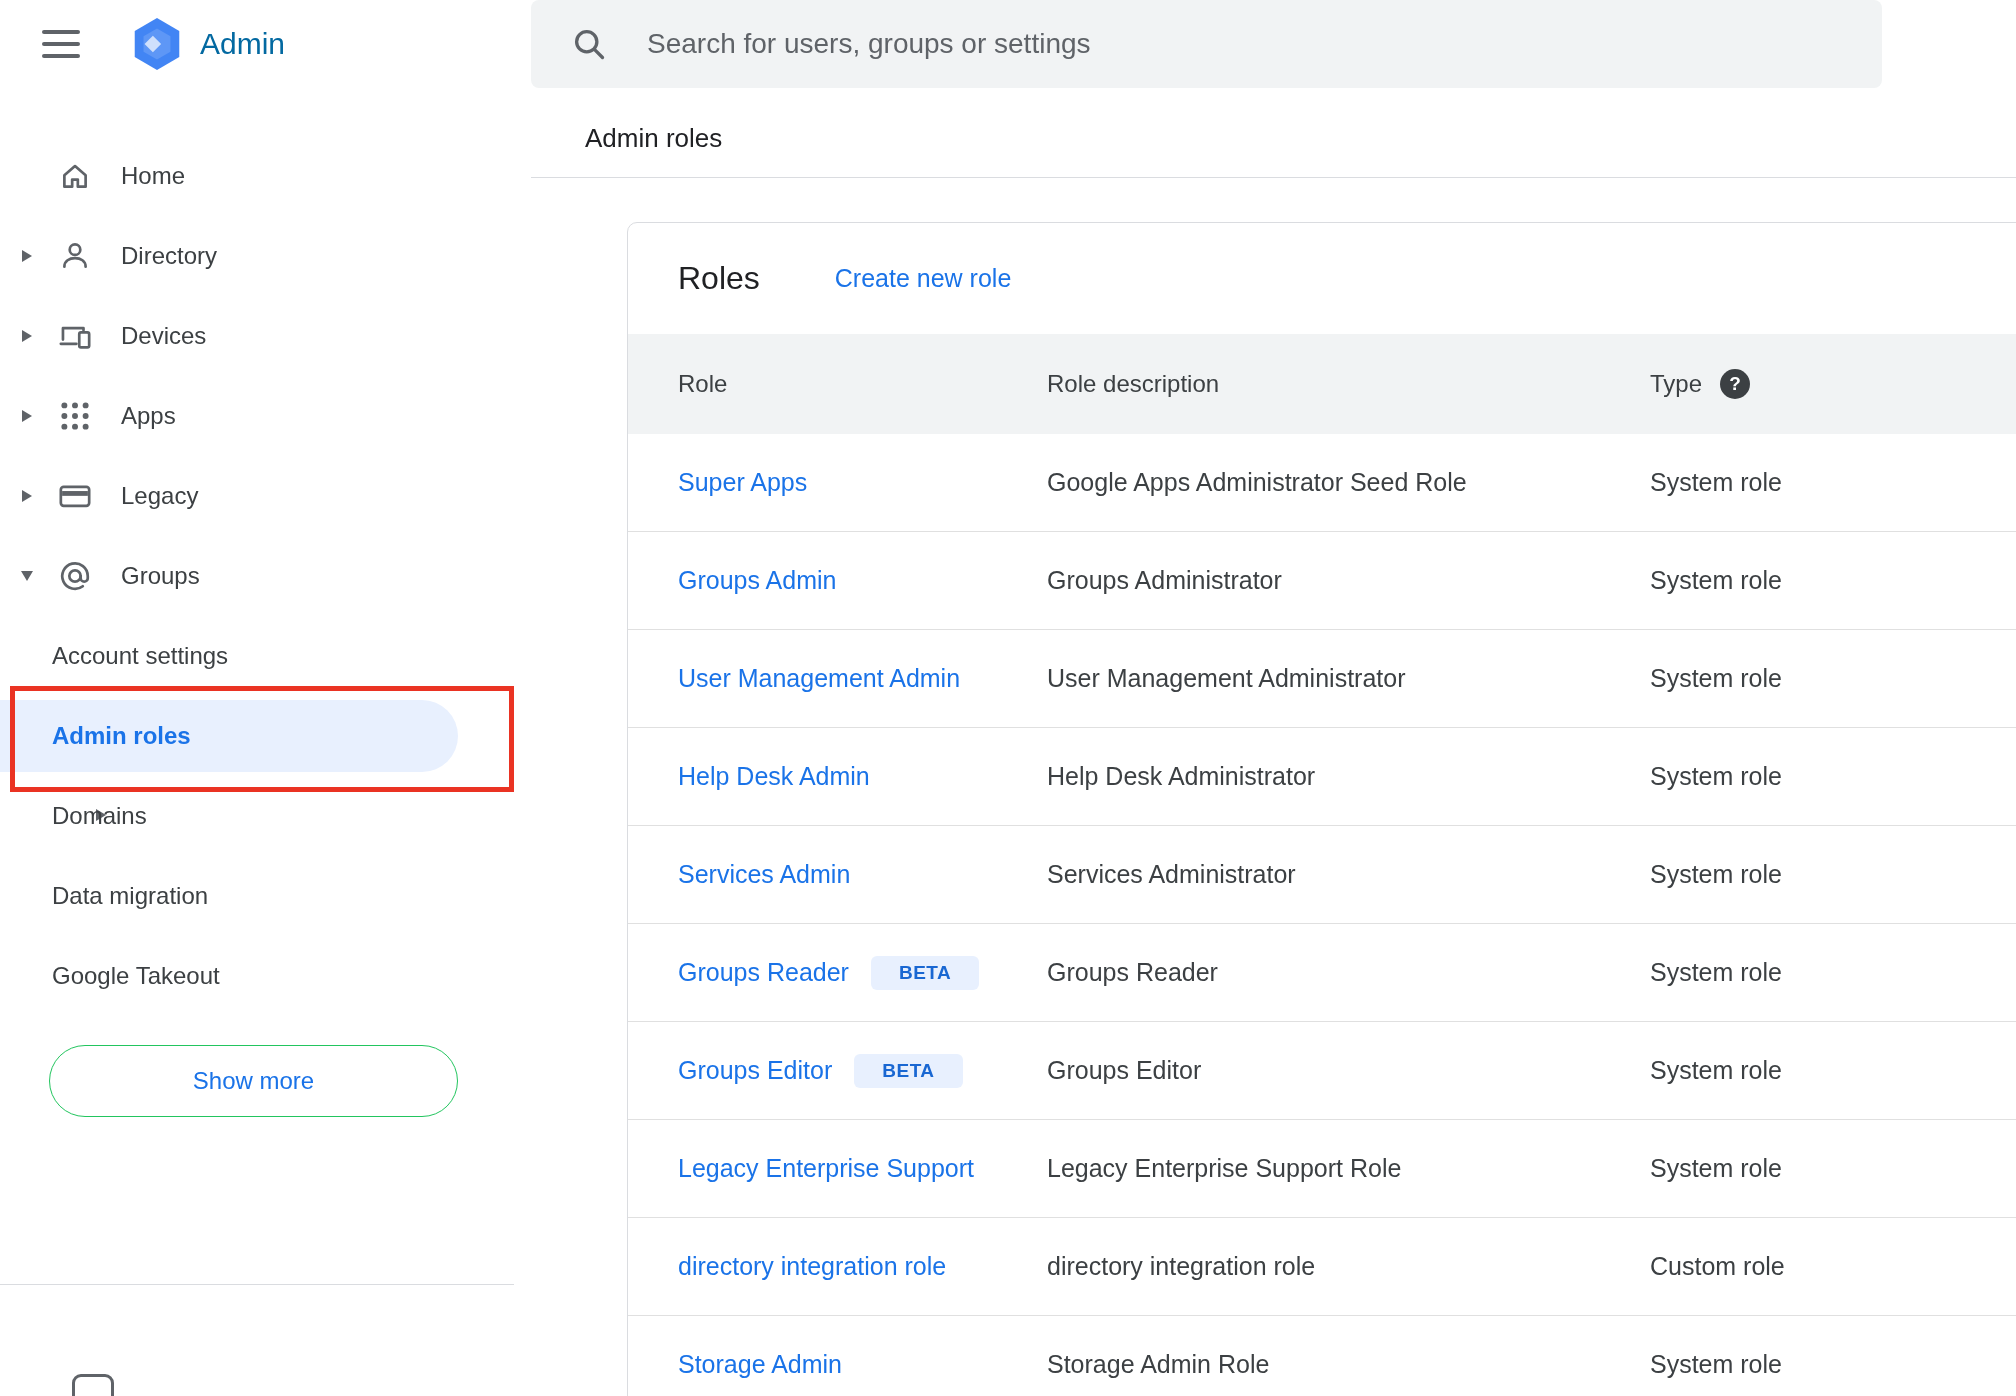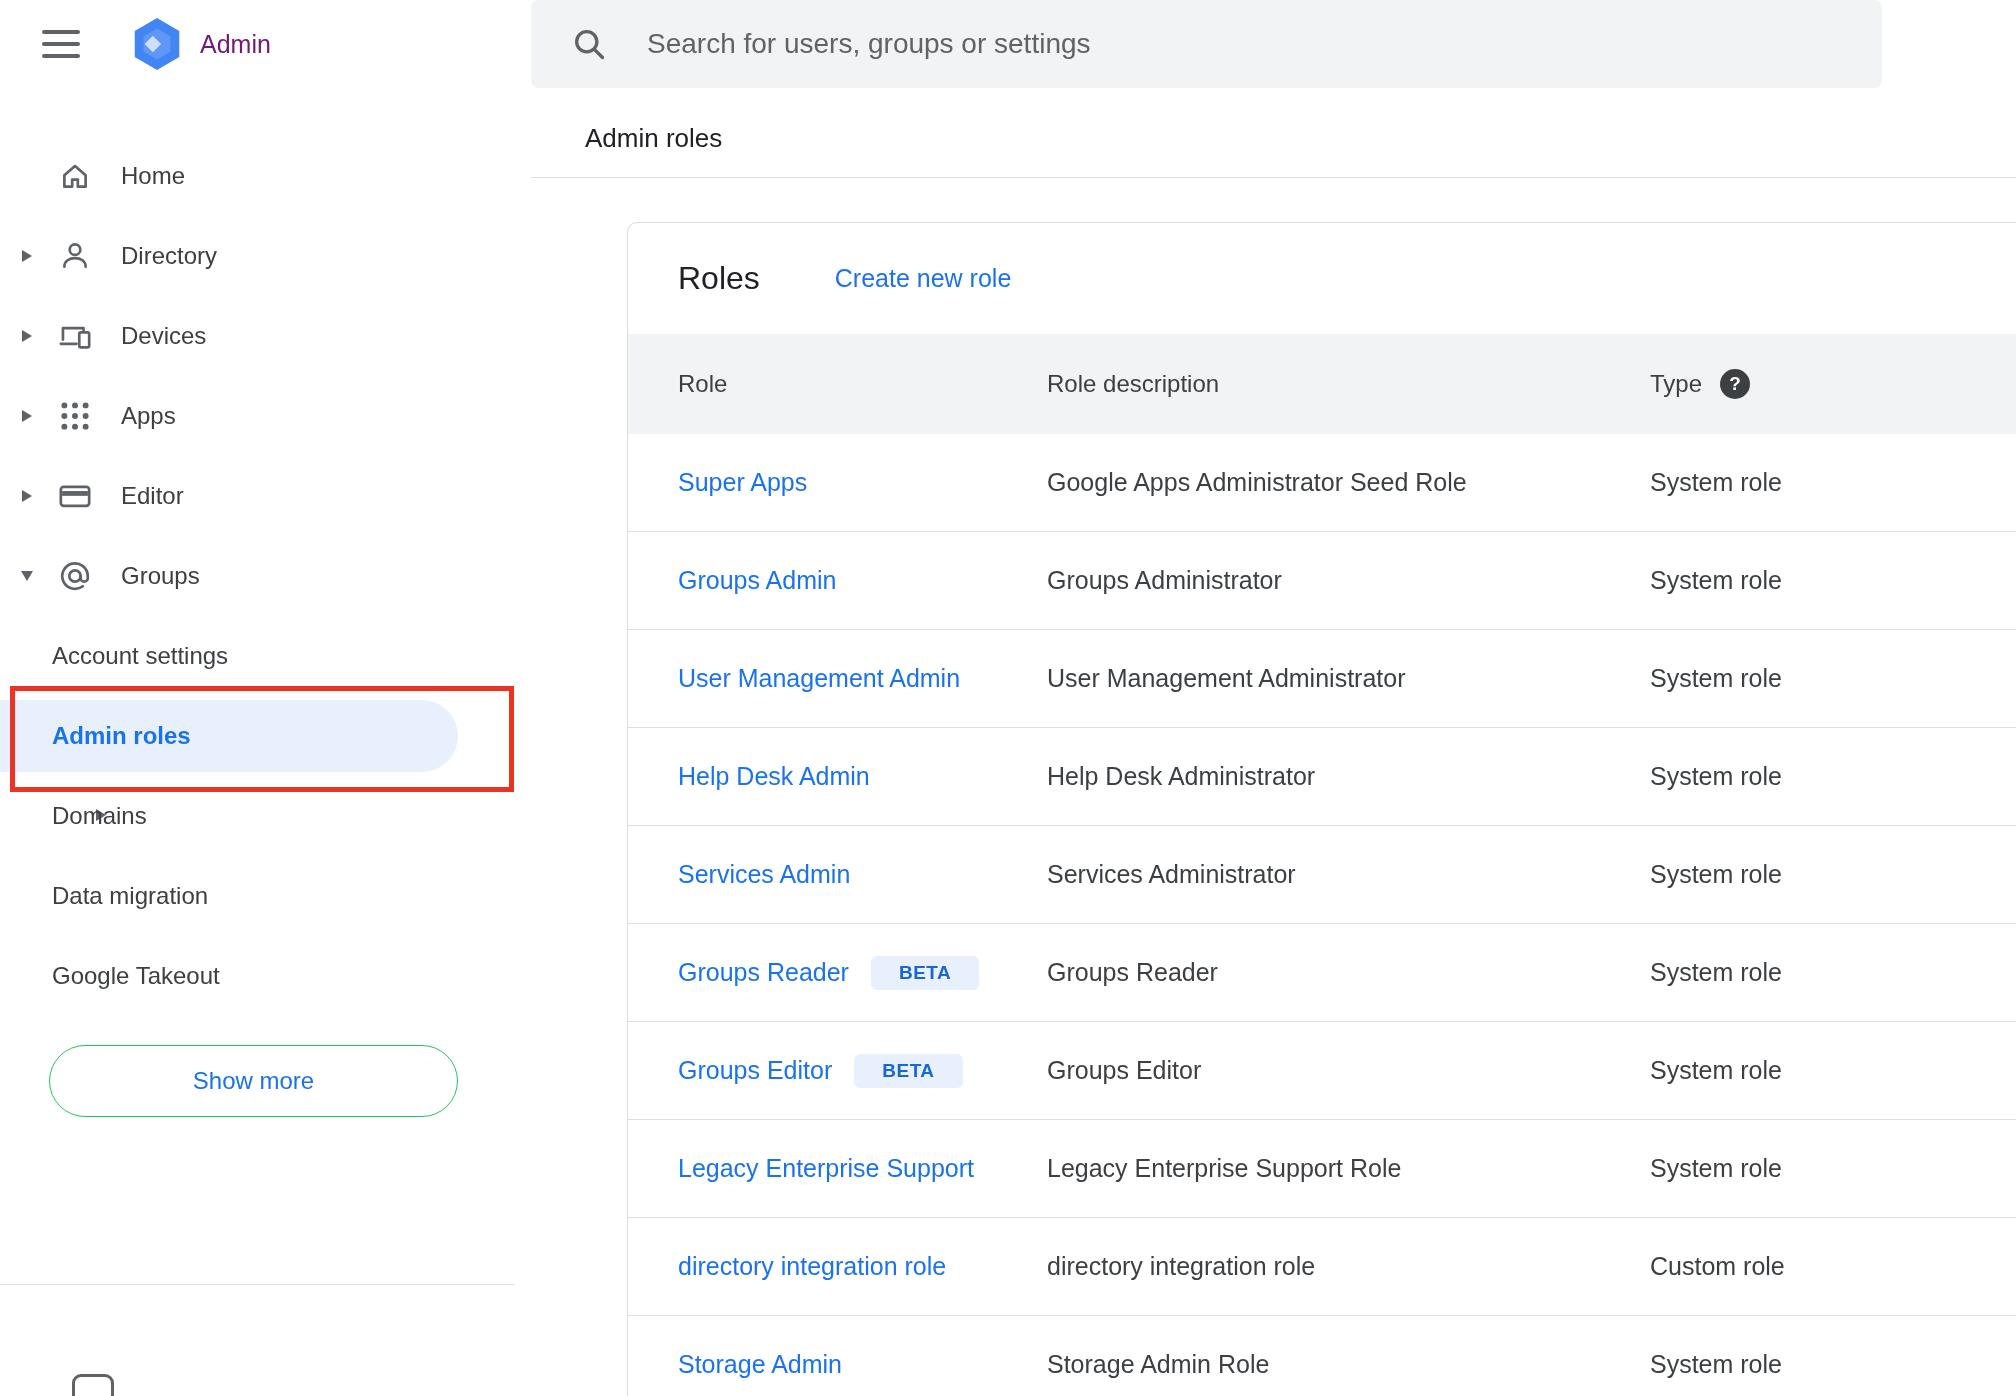--- a/index.html
+++ b/index.html
@@ -6,21 +6,21 @@
   html,body{width:2016px;height:1396px;}
   body{position:relative;overflow:hidden;background:#fff;
        font-family:"Liberation Sans","DejaVu Sans",sans-serif;color:#202124;}
 
   
   .sidebar{position:absolute;left:0;top:0;width:531px;height:100%;background:#fff;}
   .brand{position:absolute;left:0;top:0;height:88px;display:flex;align-items:center;}
   .hamburger{margin-left:42px;width:38px;display:flex;flex-direction:column;gap:8px;cursor:pointer;}
   .hamburger span{display:block;height:4px;background:#5f6368;border-radius:2px;}
   .logo{margin-left:48px;width:58px;height:58px;display:block;}
-  .app-name{margin-left:14px;font-size:25px;color:#701a75;}
+  .app-name{margin-left:14px;font-size:30px;color:#0369a1;}
 
   .nav{position:absolute;top:136px;left:0;width:100%;}
   .subnav{position:absolute;top:616px;left:0;width:100%;}
   .nav-item{height:80px;display:flex;align-items:center;cursor:pointer;}
   .arrow{width:14px;height:16px;margin-left:20px;display:flex;align-items:center;justify-content:center;}
   .arrow.collapsed::after{content:"";border-left:10px solid #5f6368;border-top:6.5px solid transparent;border-bottom:6.5px solid transparent;}
   .arrow.expanded::after{content:"";border-top:10px solid #5f6368;border-left:6.5px solid transparent;border-right:6.5px solid transparent;}
   .nav-icon{width:36px;height:36px;margin-left:23px;display:flex;align-items:center;justify-content:center;}
   .nav-icon svg{width:34px;height:34px;stroke:#5f6368;fill:none;stroke-width:1.9;stroke-linecap:round;stroke-linejoin:round;}
   .nav-item .nav-label{margin-left:28px;font-size:24px;color:#3c4043;white-space:nowrap;}
@@ -143,21 +143,21 @@
   </div>
 
   <div class="nav-item">
     <span class="arrow collapsed"></span>
     <span class="nav-icon">
           <svg viewBox="0 0 24 24">
             <rect x="2" y="5.5" width="20" height="13.5" rx="2"></rect>
             <rect x="2.9" y="8.5" width="18.2" height="3.4" fill="#5f6368" stroke="none"></rect>
           </svg>
         </span>
-    <span class="nav-label">Editor</span>
+    <span class="nav-label">Legacy</span>
   </div>
 
   <div class="nav-item">
     <span class="arrow expanded"></span>
     <span class="nav-icon">
           <svg viewBox="0 0 24 24">
             <circle cx="12" cy="12" r="4"></circle>
             <path d="M16 12 v1.5 a2.5 2.5 0 0 0 5 0 V12 a9 9 0 1 0 -3.5 7.2"></path>
           </svg>
         </span>

